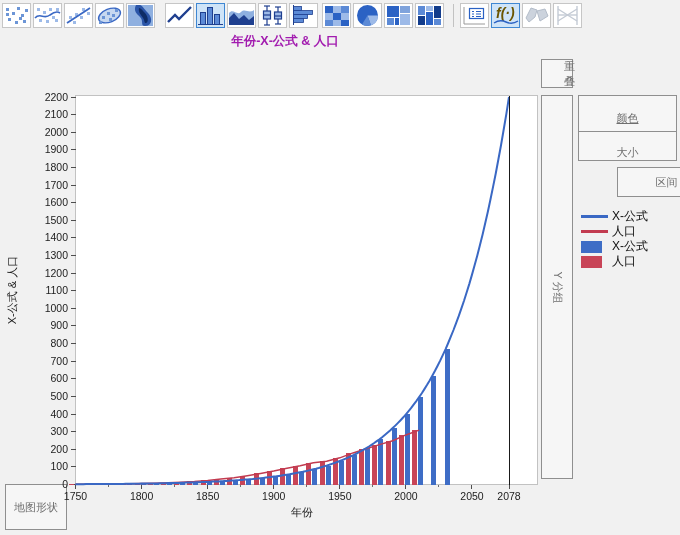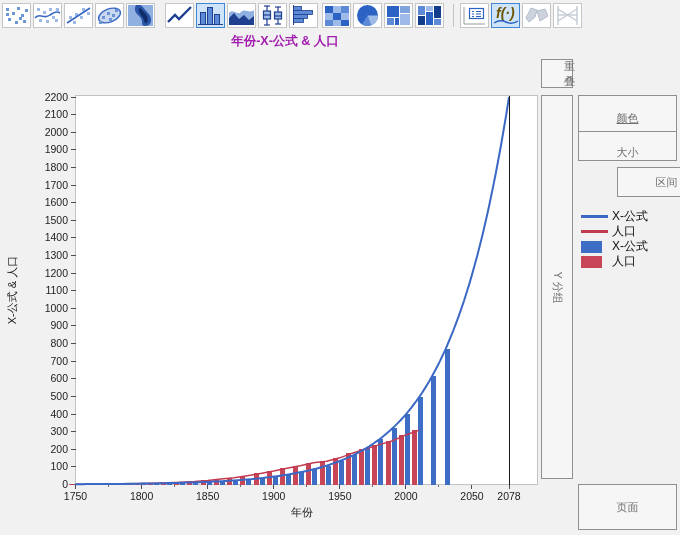--- a/index.html
+++ b/index.html
@@ -277,22 +277,22 @@
   </div>
   <div class="zone" style="left:578px;top:131px;width:99px;height:30px;align-items:flex-end;">
     <span>大小</span>
   </div>
   <div class="zone" style="left:578px;top:167px;width:99px;height:30px;margin-left:39px;">
     <span>区间</span>
   </div>
   <div class="zone" style="left:541px;top:95px;width:32px;height:384px;">
     <span class="rot">Y 分组</span>
   </div>
-  <div class="zone" style="left:578px;top:484px;width:99px;height:46px;">
-    <span>页面</span>
+  <div class="zone" style="left:5px;top:484px;width:62px;height:46px;">
+    <span>地图形状</span>
   </div>
 
   <div class="legend" id="legend">
       <div class="legend-item">
         <span class="swatch-box">
           <span class="sw-line" style="background: rgb(58, 104, 196);"></span>
         </span>
         <span>X-公式</span>
       </div>
       <div class="legend-item">

